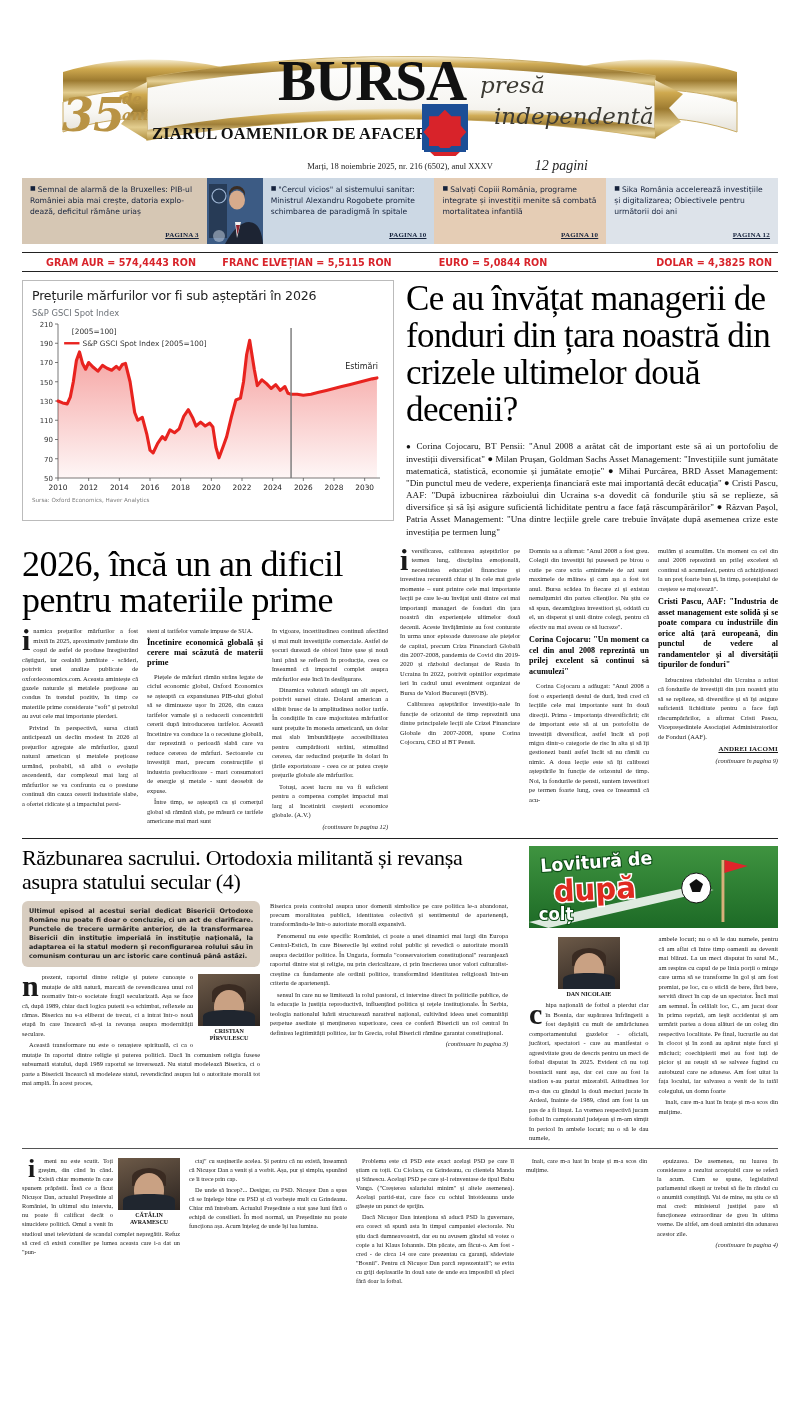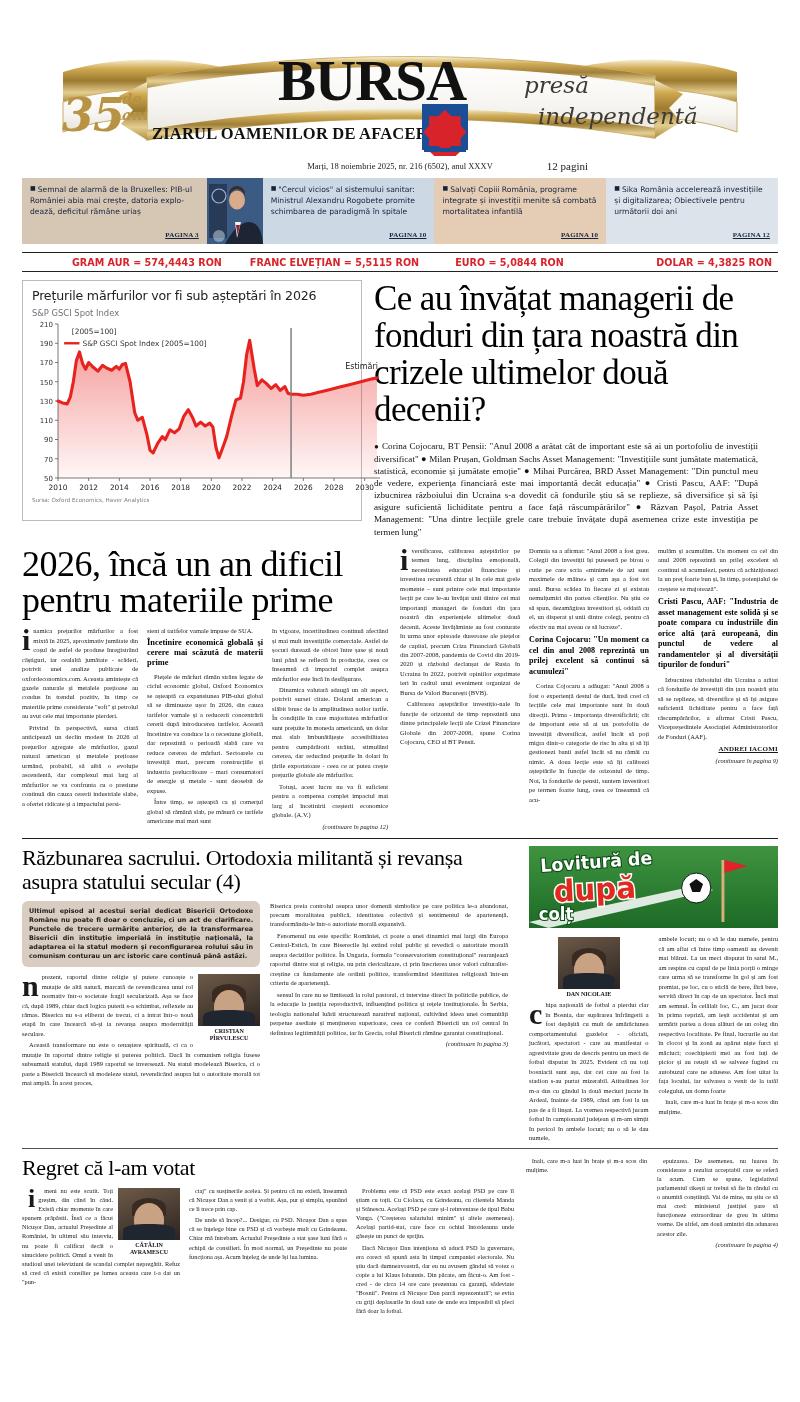--- a/index.html
+++ b/index.html
@@ -63,21 +63,21 @@
     left: 152px; top: 80px;
     font-family: "Liberation Serif", serif;
     font-size: 16.5px;
     font-weight: bold;
     letter-spacing: 0.2px;
     color: #111;
     z-index: 5;
   }
   .mh-presa {
     position: absolute;
-    left: 524px; top: 26px;
+    left: 480px; top: 26px;
     font-family: "DejaVu Serif", serif;
     font-style: italic;
     font-size: 23px;
     color: #3c3a33;
     z-index: 5;
     line-height: 1.35;
   }
   .mh-presa span { display: block; }
   .mh-presa .ln2 { margin-left: 14px; }
   .mh-logo {
@@ -94,21 +94,22 @@
     text-align: center;
     font-size: 8.5px;
     color: #222;
     height: 16px;
     line-height: 16px;
     margin-top: 2px;
   }
   .dateline .pages {
     position: absolute;
     right: 212px; top: 0;
-    font-size: 11px;
+    font-size: 14px;
+    font-style: italic;
   }
 
   
   .teasers {
     display: flex;
     margin: 4px 22px 0 22px;
     height: 66px;
   }
   .teaser {
     position: relative;
@@ -142,26 +143,26 @@
     border-bottom: 1.6px solid #222;
     height: 20px;
     display: flex;
     align-items: center;
     font-family: "DejaVu Sans", sans-serif;
     font-weight: bold;
     font-size: 9.6px;
     color: #d8232a;
   }
   .rates > div { flex: 1; text-align: center; }
-  .rates > div:first-child { text-align: left; padding-left: 6px; margin-left: 44px; }
+  .rates > div:first-child { text-align: center; padding-left: 6px; }
   .rates > div:last-child { text-align: right; padding-right: 6px; }
 
   
   .topzone { display: flex; margin: 8px 22px 0 22px; }
-  .chartcol { width: 340px; }
+  .chartcol { width: 372px; }
   .leadcol { width: 384px; margin-left: 12px; }
 
   
   .chartbox {
     border: 1px solid #bbb;
     padding: 7px 9px 5px 9px;
     height: 241px;
     position: relative;
     background: #fff;
   }
@@ -673,21 +674,20 @@
           <p>înalt, care m-a luat în brațe și m-a scos din mulțime.</p>
         </div>
       </div>
     </div>
   </div>
 
   <div class="rule-thin"></div>
 
   <div class="zone4">
     <div class="z4left">
-      <h2 class="sec">Regret că l-am votat</h2>
       <div class="cols3">
         <div class="col bodysmall">
           <div class="authorbox">
             <div class="ph">
               <div class="hair"></div>
               <div class="face"></div>
               <div class="body2"></div>
             </div>
             <div class="nm">CĂTĂLIN AVRAMESCU</div>
           </div>

